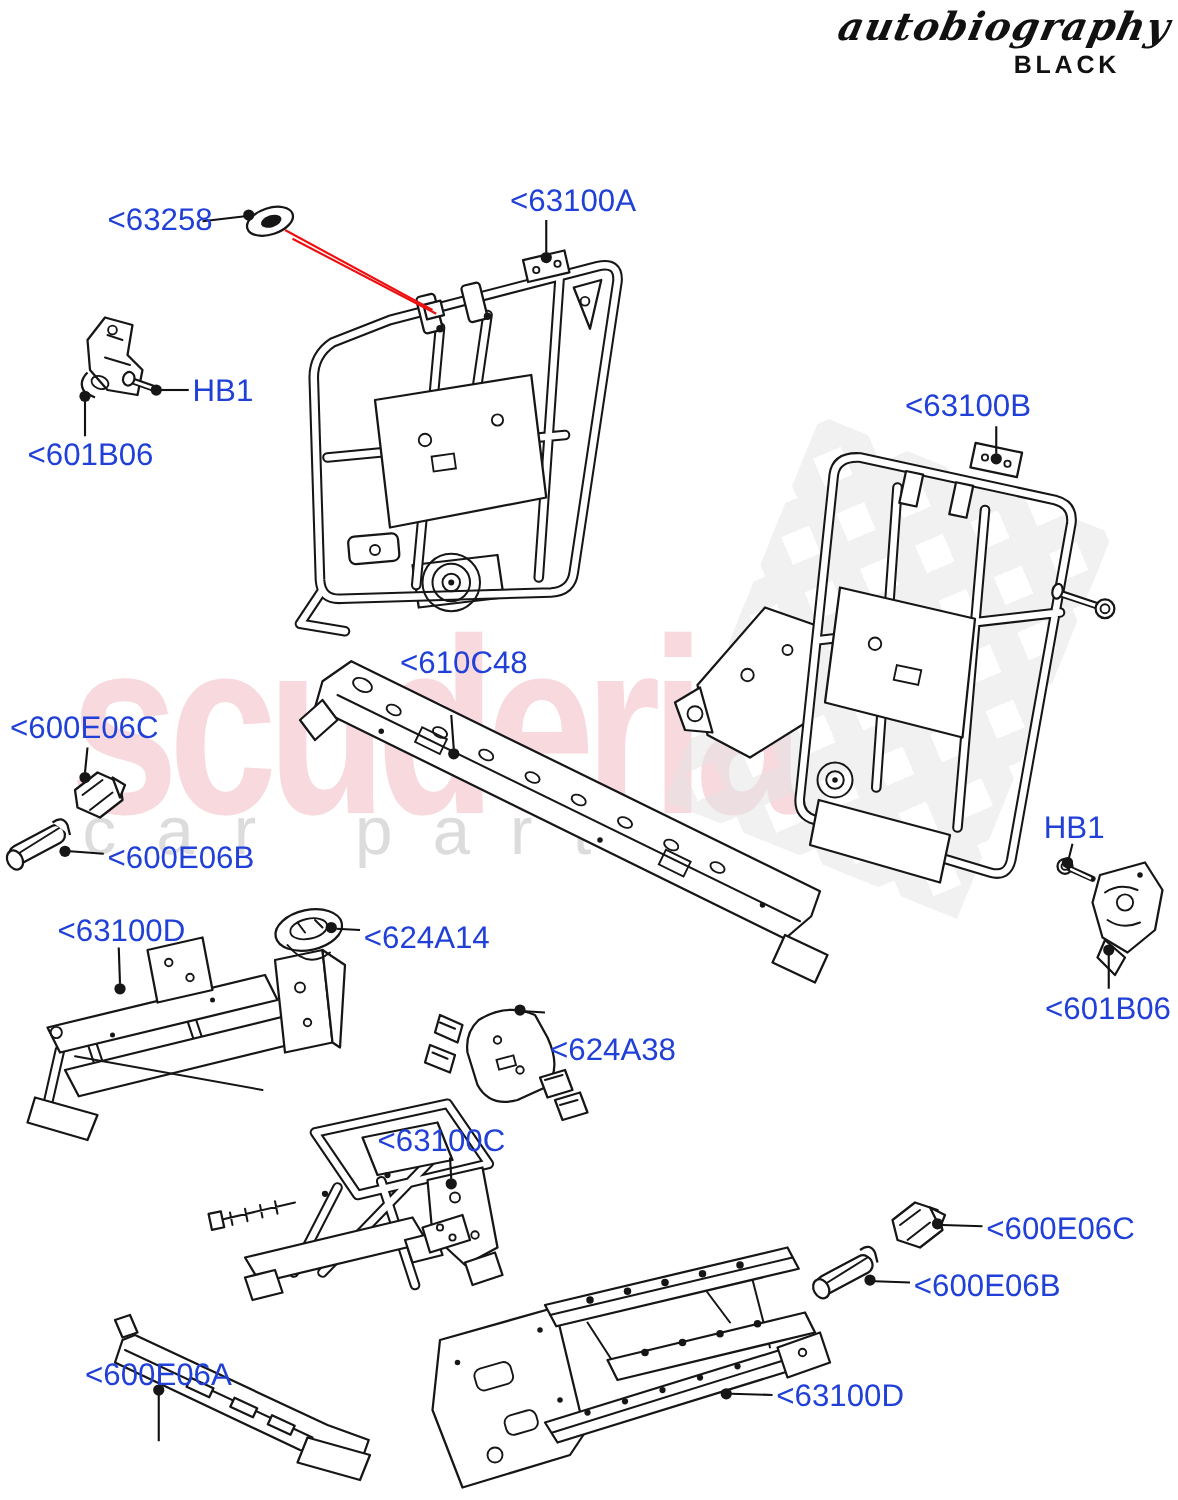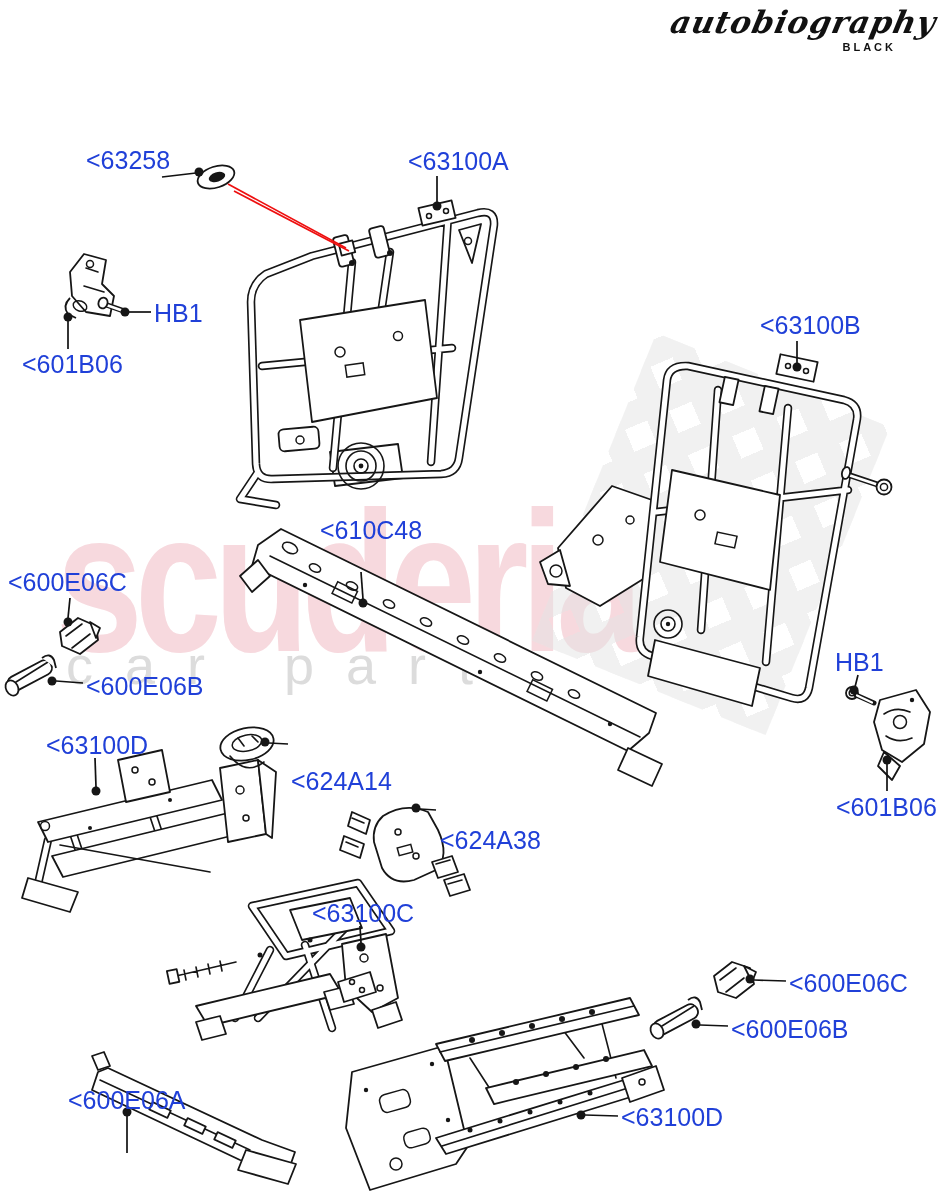--- a/index.html
+++ b/index.html
@@ -12,21 +12,21 @@
   .wm-carparts{position:absolute;left:66px;top:634px;font-size:54px;font-weight:normal;
                letter-spacing:32px;color:#dcdcdc;white-space:nowrap;z-index:1;}
   .diamonds{position:absolute;left:585px;top:368px;width:252px;height:332px;
             transform:rotate(22deg);opacity:.5;z-index:1;
             background-image:repeating-linear-gradient(45deg,#e4e4e4 0 24px,transparent 24px 48px),
                              repeating-linear-gradient(-45deg,#e4e4e4 0 24px,transparent 24px 48px);}
   
   .brand{position:absolute;top:4px;right:6px;text-align:right;z-index:4;color:#111;}
   .brand-script{font-family:"DejaVu Serif",serif;font-style:italic;font-weight:bold;
                 font-size:31px;transform:skewX(-12deg);display:inline-block;letter-spacing:1px;}
-  .brand-black{font-size:11px;font-weight:bold;letter-spacing:3px;margin-right:40px;margin-top:1px;}
+  .brand-black{font-size:20px;font-weight:bold;letter-spacing:3px;margin-right:40px;margin-top:1px;}
   
   svg.layer{position:absolute;left:0;top:0;z-index:2;}
   svg.leaders{z-index:3;}
   
   .t1{fill:none;stroke:#161616;stroke-width:8.5;stroke-linecap:round;stroke-linejoin:round;}
   .t2{fill:none;stroke:#ffffff;stroke-width:5.2;stroke-linecap:round;stroke-linejoin:round;}
   .fw{fill:#ffffff;stroke:#161616;stroke-width:1.8;stroke-linejoin:round;}
   .ln{fill:none;stroke:#161616;stroke-width:1.6;stroke-linecap:round;stroke-linejoin:round;}
   .hl{fill:none;stroke:#161616;stroke-width:1.5;}
   .dk{fill:#161616;}
@@ -355,32 +355,32 @@
     <g>
       <line class="ldr" x1="585" y1="1115" x2="618" y2="1116"></line>
         <circle class="dk" cx="581" cy="1115" r="4.5"></circle>
     </g>
     <g>
       <line class="ldr" x1="127" y1="1116" x2="127" y2="1153"></line>
         <circle class="dk" cx="127" cy="1112" r="4.5"></circle>
     </g>
   </svg>
 
-  <div class="lbl" style="left:86px;top:146px">&lt;63258</div>
+  <div class="lbl" style="left:86px;top:162px">&lt;63258</div>
   <div class="lbl" style="left:408px;top:147px">&lt;63100A</div>
   <div class="lbl" style="left:154px;top:299px">HB1</div>
   <div class="lbl" style="left:22px;top:350px">&lt;601B06</div>
-  <div class="lbl" style="left:760px;top:311px">&lt;63100B</div>
+  <div class="lbl" style="left:724px;top:311px">&lt;63100B</div>
   <div class="lbl" style="left:8px;top:568px">&lt;600E06C</div>
   <div class="lbl" style="left:86px;top:672px">&lt;600E06B</div>
   <div class="lbl" style="left:320px;top:516px">&lt;610C48</div>
   <div class="lbl" style="left:46px;top:731px">&lt;63100D</div>
-  <div class="lbl" style="left:291px;top:767px">&lt;624A14</div>
+  <div class="lbl" style="left:291px;top:736px">&lt;624A14</div>
   <div class="lbl" style="left:440px;top:826px">&lt;624A38</div>
   <div class="lbl" style="left:835px;top:648px">HB1</div>
   <div class="lbl" style="left:836px;top:793px">&lt;601B06</div>
-  <div class="lbl" style="left:312px;top:899px">&lt;63100C</div>
+  <div class="lbl" style="left:302px;top:899px">&lt;63100C</div>
   <div class="lbl" style="left:789px;top:969px">&lt;600E06C</div>
   <div class="lbl" style="left:731px;top:1015px">&lt;600E06B</div>
   <div class="lbl" style="left:621px;top:1103px">&lt;63100D</div>
   <div class="lbl" style="left:68px;top:1086px">&lt;600E06A</div>
 
 </div>
 
 </body></html>

